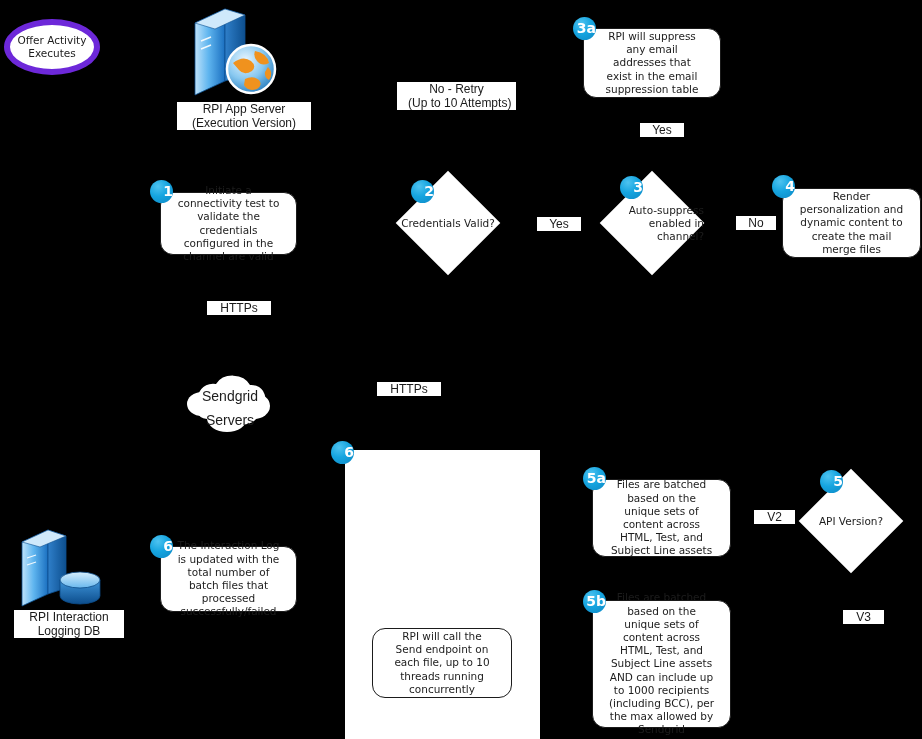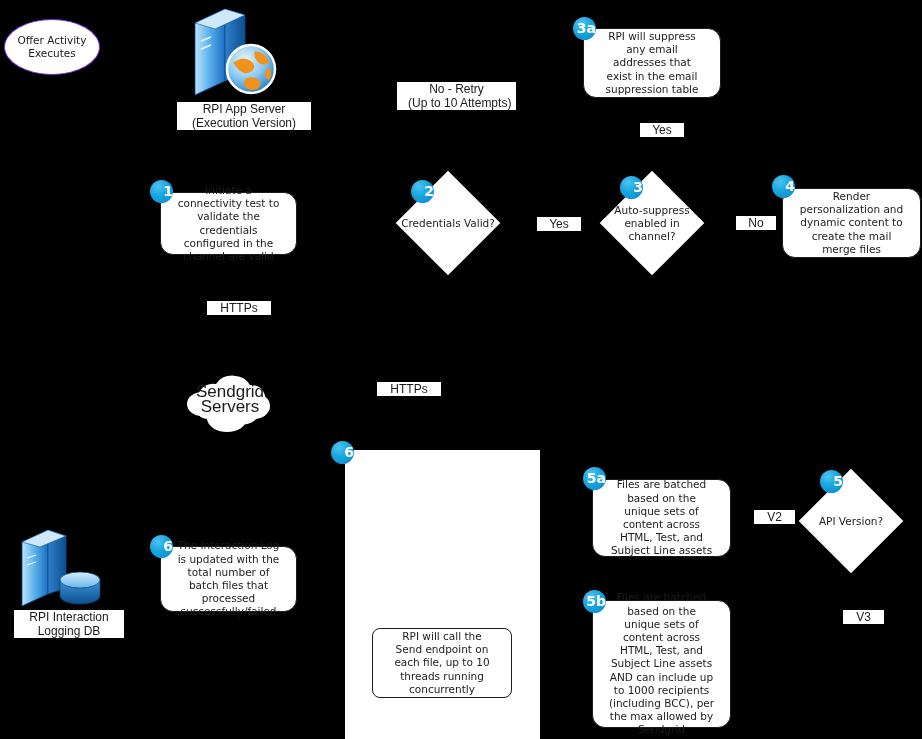--- a/index.html
+++ b/index.html
@@ -76,28 +76,28 @@
   .diamond-text {
     position: absolute;
     inset: 0;
     display: flex;
     align-items: center;
     justify-content: center;
     color: #1c1c1c;
     font-family: "DejaVu Sans", sans-serif;
     font-size: 10.5px;
     line-height: 13px;
-    text-align: center;
+    text-align: right;
     z-index: 5;
   }
 
   
   .ellipse {
     background: #ffffff;
-    border: 1px solid #6d28d9;
+    border: 6px solid #6d28d9;
     border-radius: 50%;
     display: flex;
     align-items: center;
     justify-content: center;
     color: #1c1c1c;
     font-family: "DejaVu Sans", sans-serif;
     font-size: 10.5px;
     line-height: 13px;
     text-align: center;
     box-sizing: border-box;
@@ -168,21 +168,21 @@
 
   <div class="abs" style="left:172px; top:368px; width:116px; height:70px;">
     <svg width="116" height="70" viewBox="0 0 116 70">
       <path d="M26,30 a15,14 0 0,1 18,-14 a19,16 0 0,1 34,1 a14,13 0 0,1 15,15 a13,12 0 0,1 -8,18 a17,14 0 0,1 -24,4 a18,15 0 0,1 -26,-3 a14,13 0 0,1 -9,-21 z" fill="#ffffff"></path>
       <ellipse cx="30" cy="36" rx="15" ry="12" fill="#ffffff"></ellipse>
       <ellipse cx="55" cy="50" rx="20" ry="14" fill="#ffffff"></ellipse>
       <ellipse cx="82" cy="38" rx="16" ry="13" fill="#ffffff"></ellipse>
     </svg>
   </div>
   <div class="abs" style="left:172px; top:384px; width:116px; text-align:center;
-       font-family:'Liberation Sans',sans-serif; font-size:17px; line-height:15px; color:#1c1c1c; white-space:pre-line;">Sendgrid
+       font-family:'Liberation Sans',sans-serif; font-size:14px; line-height:24px; color:#1c1c1c; white-space:pre-line;">Sendgrid
 Servers</div>
 
   <div class="abs" style="left:16px; top:528px; width:90px; height:82px;">
     <svg width="90" height="82" viewBox="0 0 90 82">
       <defs>
         <linearGradient id="tower2" x1="0" y1="0" x2="1" y2="0">
           <stop offset="0%" stop-color="#bfe3fb"></stop>
           <stop offset="45%" stop-color="#5fb5ef"></stop>
           <stop offset="100%" stop-color="#1a6fc0"></stop>
         </linearGradient>
@@ -251,21 +251,21 @@
 
   <div class="badge" style="left:583px; top:590px;">5b</div>
   <div class="abs rbox" style="left:592px; top:600px; width:139px; height:128px;">
     <span>Files are batched based on the unique sets of content across HTML, Test, and Subject Line assets AND can include up to 1000 recipients (including BCC), per the max allowed by Sendgrid</span>
   </div>
 
   <div class="abs panel" style="left:345px; top:450px; width:195px; height:289px;"></div>
   <div class="badge" style="left:331px; top:441px;">6</div>
 
 
-  <div class="abs rbox" style="left:372px; top:628px; width:140px; height:70px;border-radius:8px;">
+  <div class="abs rbox" style="left:372px; top:628px; width:140px; height:70px;">
     <span>RPI will call the Send endpoint on each file, up to 10 threads running concurrently</span>
   </div>
 
   <div class="badge" style="left:150px; top:535px;">6</div>
   <div class="abs rbox" style="left:160px; top:546px; width:137px; height:66px;">
     <span>The Interaction Log is updated with the total number of batch files that processed successfully/failed</span>
   </div>
 
   <div class="abs chip" style="left:397px; top:82px; width:97px;">No - Retry
 (Up to 10 Attempts)</div>

